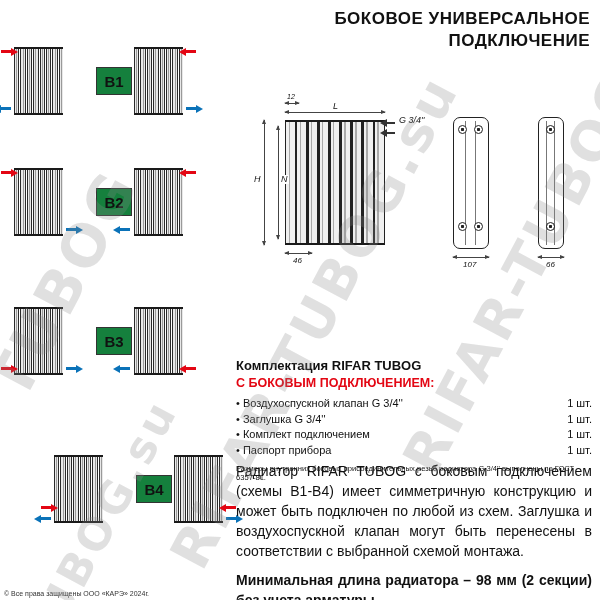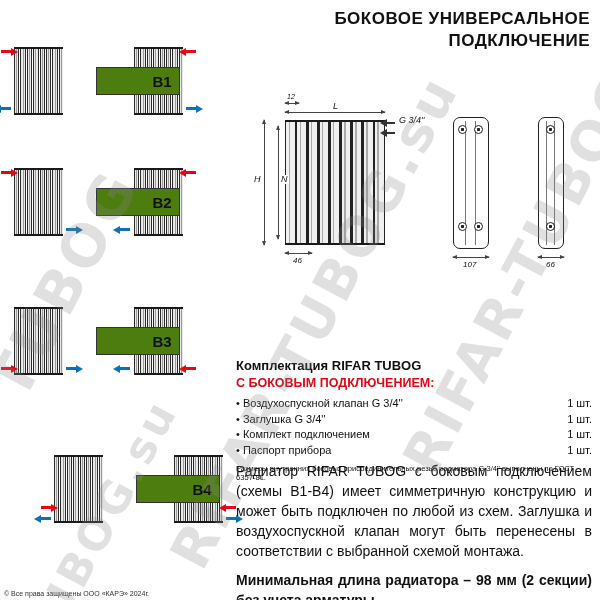--- a/index.html
+++ b/index.html
@@ -15,23 +15,23 @@
   .title{position:absolute;top:8px;right:10px;text-align:right;font-weight:bold;
          font-size:17px;line-height:1.3;letter-spacing:.5px;z-index:2;}
 
   
   .scheme-row{position:absolute;left:0;width:232px;height:68px;z-index:2;}
   .radiator{position:absolute;top:0;width:49px;height:68px;box-sizing:border-box;
             border-top:2.5px solid #1a1a1a;border-bottom:2.5px solid #1a1a1a;
             background:repeating-linear-gradient(90deg,#2a2a2a 0 1px,#e8e8e8 1px 2.2px,
                        #9a9a9a 2.2px 3.2px,#e8e8e8 3.2px 4.4px,#2a2a2a 4.4px 5.4px,#ffffff 5.4px 6.4px);}
   .rad-left{left:14px}.rad-right{left:134px}
-  .scheme-label{position:absolute;left:96px;top:20px;width:34px;height:26px;background:#4d7c0f;
+  .scheme-label{position:absolute;left:96px;top:20px;width:34px;height:26px;background:#15803d;
                 border:1.5px solid #333;display:flex;align-items:center;justify-content:center;
-                font-weight:bold;font-size:15px;padding-left:48px;}
+                font-weight:bold;font-size:15px;}
 
   
   .arrow{position:absolute;height:3px;width:10px;}
   .arrow.red{background:#e30613;color:#e30613;}
   .arrow.blue{background:#0a72b8;color:#0a72b8;}
   .arrow.black{background:#333;color:#333;height:2px;width:8px;}
   .arrow.right::after{content:"";position:absolute;left:100%;top:50%;transform:translateY(-50%);
        border-top:4.5px solid transparent;border-bottom:4.5px solid transparent;border-left:7px solid currentColor;}
   .arrow.left::before{content:"";position:absolute;right:100%;top:50%;transform:translateY(-50%);
        border-top:4.5px solid transparent;border-bottom:4.5px solid transparent;border-right:7px solid currentColor;}

